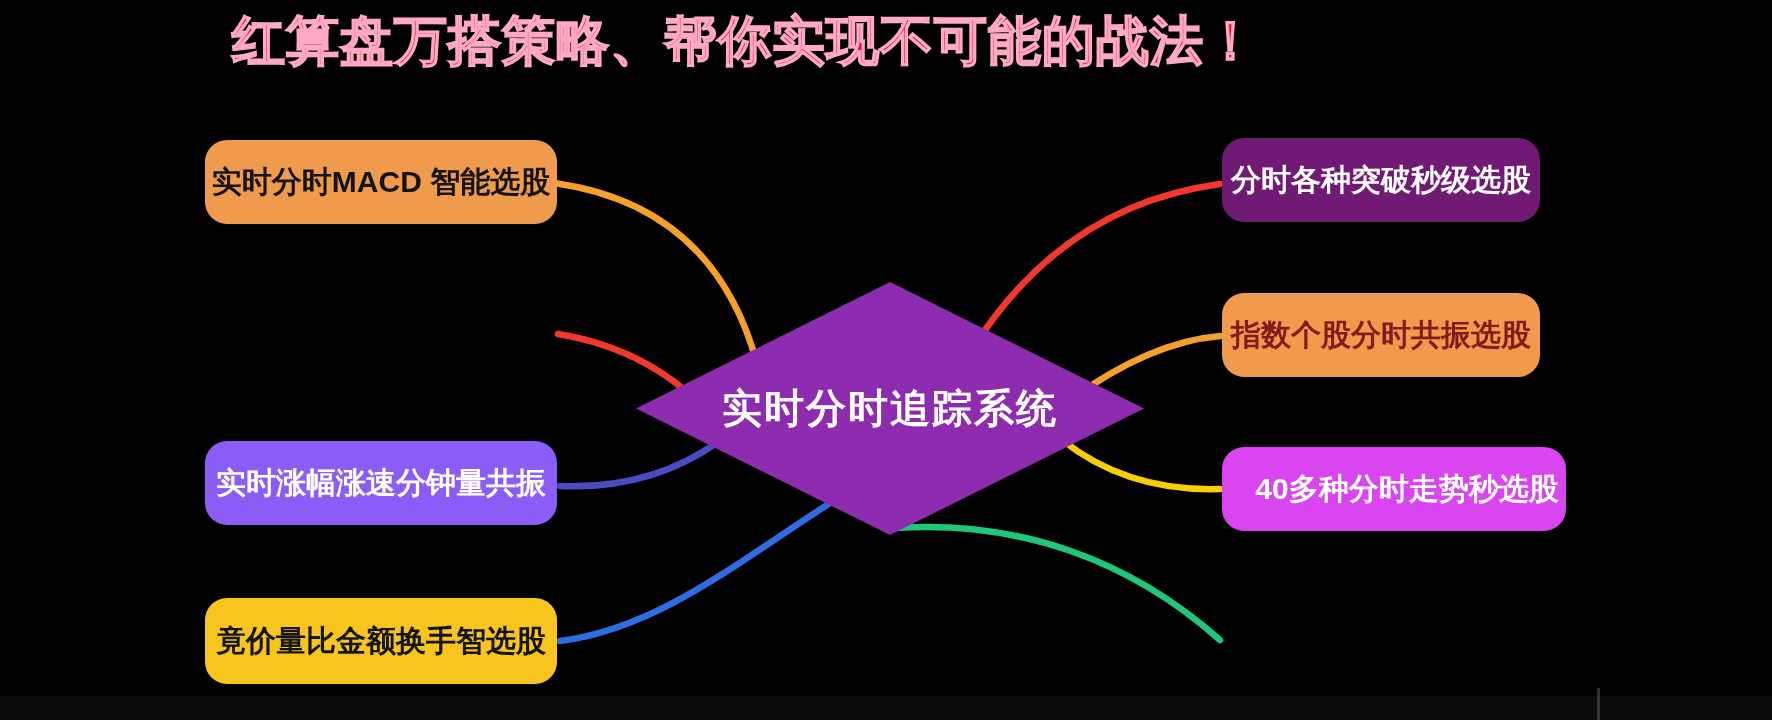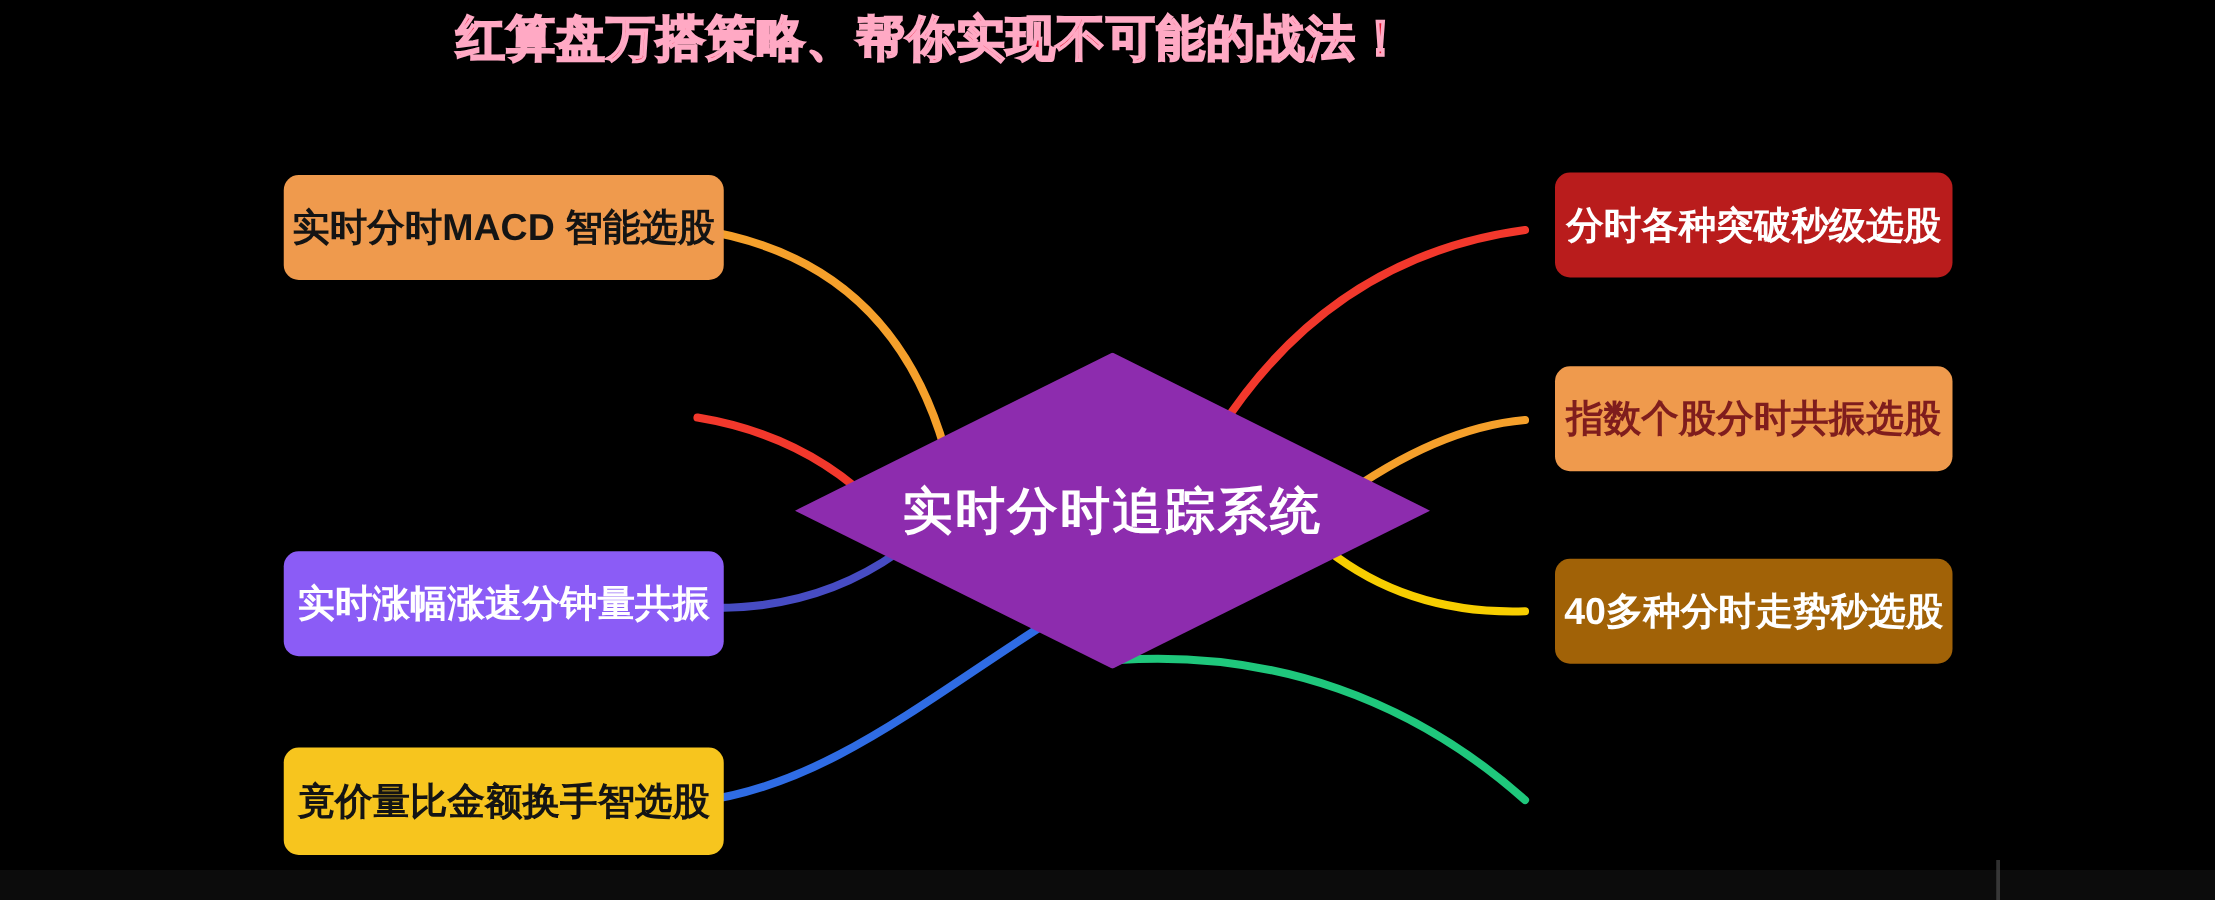--- a/index.html
+++ b/index.html
@@ -1,26 +1,26 @@
 <!DOCTYPE html>
 <html><head>
 <meta charset="utf-8">
 <style>
   html,body{margin:0;padding:0;background:#000;}
   .stage{position:relative;width:1772px;height:720px;background:#000;overflow:hidden;
          font-family:"Liberation Sans","DejaVu Sans",sans-serif;}
   .title{position:absolute;left:185px;top:6px;width:1120px;text-align:center;
          font-family:"Liberation Serif","DejaVu Serif",serif;font-weight:bold;
-         font-size:39px;letter-spacing:1px;line-height:1.35;
+         font-size:53px;letter-spacing:1px;line-height:1.35;
          -webkit-text-stroke-width:1.6px;white-space:nowrap;}
   svg.connectors{position:absolute;left:0;top:0;z-index:1;}
   svg.connectors path{fill:none;stroke-width:6.5;stroke-linecap:round;}
   .node{position:absolute;display:flex;align-items:center;justify-content:center;
-        border-radius:12px;font-size:30px;font-weight:bold;z-index:2;
-        text-align:center;white-space:nowrap;margin-left:22px;}
+        border-radius:22px;font-size:30px;font-weight:bold;z-index:2;
+        text-align:center;white-space:nowrap;}
   .node.left{left:205px;width:352px;height:84px;}
   .node.right{left:1222px;width:318px;height:84px;}
   .diamond{position:absolute;left:636px;top:282px;width:508px;height:253px;z-index:2;
            clip-path:polygon(50% 0,100% 50%,50% 100%,0 50%);
            display:flex;align-items:center;justify-content:center;
            font-size:40px;font-weight:bold;letter-spacing:2px;}
   .bottom-band{position:absolute;left:0;right:0;bottom:0;height:24px;background:#0c0c0c;z-index:0;}
   .artifact-line{position:absolute;left:1597px;bottom:0;width:3px;height:32px;
                  background:#8a8a8a;opacity:.35;z-index:0;}
 </style>
@@ -42,21 +42,21 @@
     <path d="M 975 345 Q 1065 205 1220 184" stroke="#f2382c"></path>
     <path d="M 1070 400 Q 1150 342 1220 336" stroke="#f5a02b"></path>
     <path d="M 1062 440 Q 1128 492 1220 489" stroke="#f7ce00"></path>
     <path d="M 895 528 C 1020 520 1130 560 1220 640" stroke="#1fc77c"></path>
   </svg>
 
   <div class="node left" style="top: 140px; background-color: rgb(239, 154, 77); color: rgb(20, 20, 20);">实时分时MACD 智能选股</div>
   <div class="node left" style="top: 441px; background-color: #8b5cf6; color: rgb(255, 255, 255);">实时涨幅涨速分钟量共振</div>
   <div class="node left" style="top: 598px; height: 86px; background-color: rgb(247, 197, 30); color: rgb(20, 20, 20);">竟价量比金额换手智选股</div>
 
-  <div class="node right" style="top: 138px; background-color: #b91c1c; color: rgb(255, 255, 255); text-align: right;">分时各种突破秒级选股</div>
+  <div class="node right" style="top: 138px; background-color: #701a75; color: rgb(255, 255, 255); text-align: right;">分时各种突破秒级选股</div>
   <div class="node right" style="top: 293px; background-color: rgb(239, 154, 77); color: #7f1d1d;">指数个股分时共振选股</div>
-  <div class="node right" style="top: 447px; background-color: #a16207; color: rgb(255, 255, 255);">40多种分时走势秒选股</div>
+  <div class="node right" style="top: 447px; background-color: #d946ef; color: rgb(255, 255, 255); padding-left: 26px;">40多种分时走势秒选股</div>
 
   <div class="diamond" style="background-color: rgb(141, 44, 174); color: rgb(255, 255, 255);">
     <span>实时分时追踪系统</span>
   </div>
 
 </div>
 
 </body></html>

